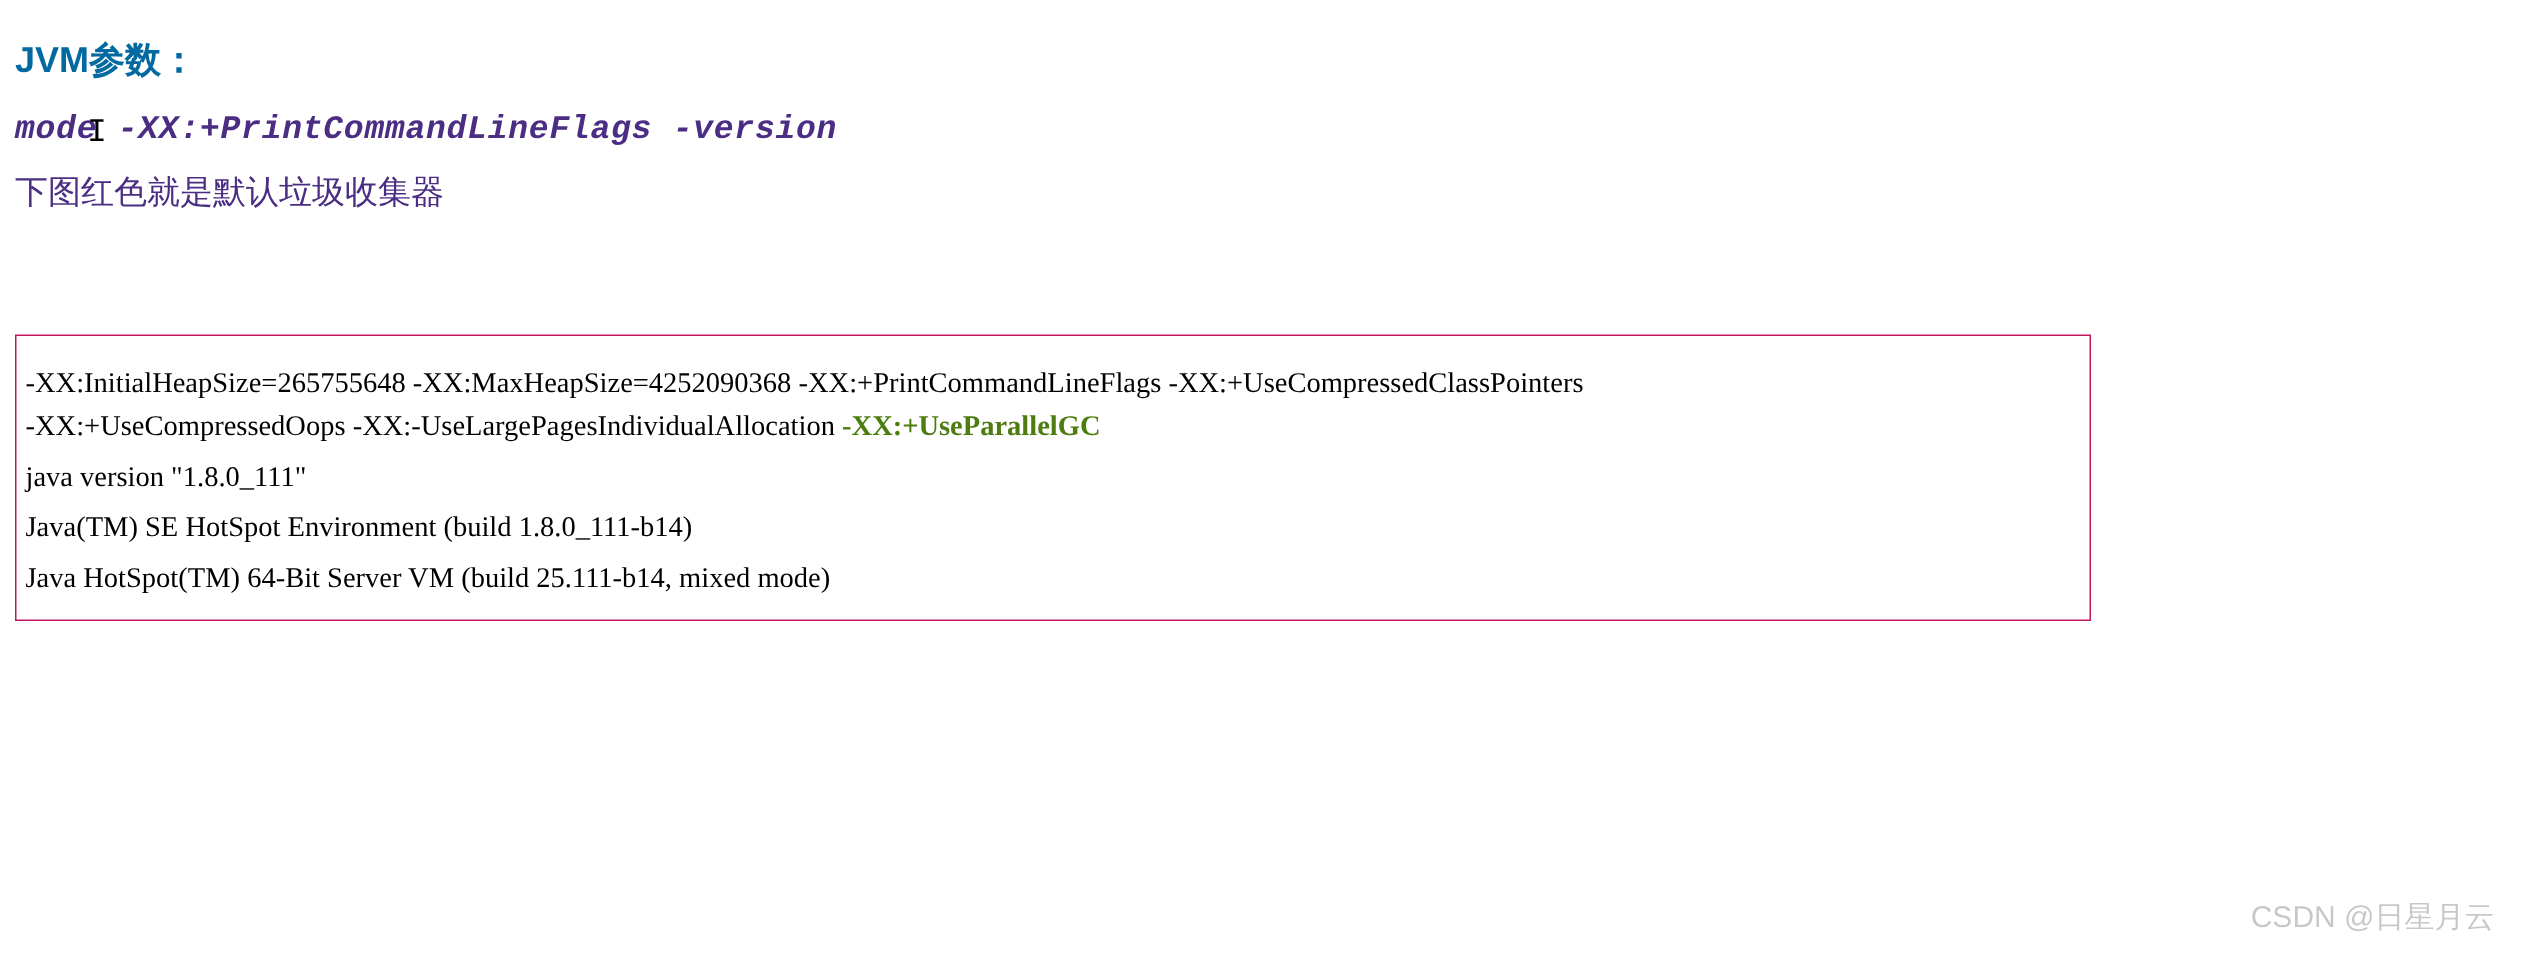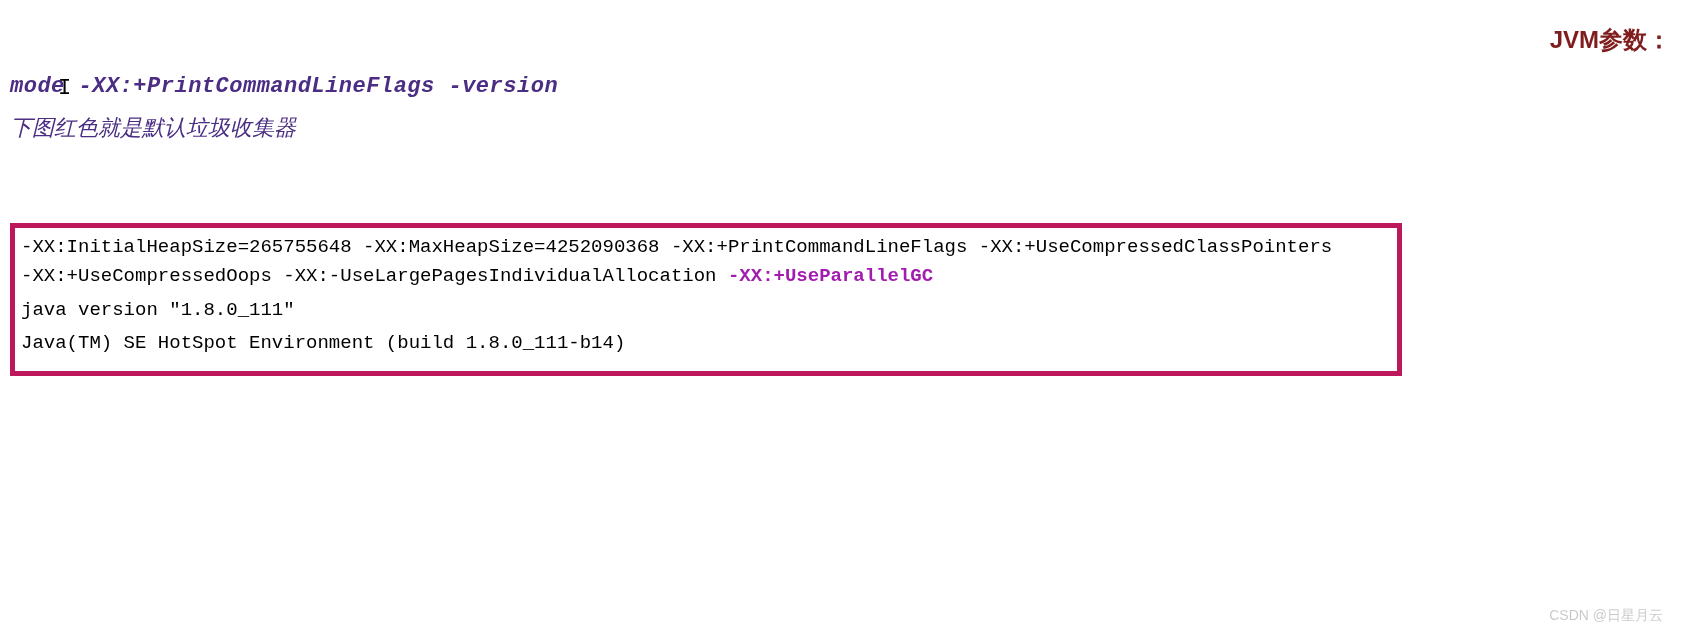--- a/index.html
+++ b/index.html
@@ -11,23 +11,22 @@
     font-family: Arial, "Microsoft YaHei", sans-serif;
     position: relative;
     overflow: hidden;
   }
   .content {
     padding: 24px 10px 0 10px;
   }
   .heading {
     font-size: 24px;
     font-weight: bold;
-    color: #7f1d1d;
+    color: #0369a1;
     margin: 0 0 18px 0;
-    text-align: right;
   }
   .command {
     font-family: "Courier New", monospace;
     font-style: italic;
     font-weight: bold;
     font-size: 22px;
     color: #4b2e83;
     margin: 0 0 14px 0;
     letter-spacing: 0.5px;
     position: relative;
@@ -36,51 +35,50 @@
     position: absolute;
     top: 2px;
     left: 48px;
     font-style: normal;
     font-weight: normal;
     color: #000;
     pointer-events: none;
   }
   .note {
     font-family: "KaiTi", "楷体", serif;
-    font-style: italic;
     font-size: 22px;
     color: #4b2e83;
     margin: 0 0 80px 0;
   }
   .output-box {
-    border: 5px solid #be185d;
+    border: 1px solid #be185d;
     width: 1370px;
-    padding: 8px 6px 10px 6px;
-    font-family: Liberation Mono, monospace;
+    padding: 20px 6px 10px 6px;
+    font-family: Liberation Serif, serif;
     font-size: 19px;
     line-height: 1.25;
     color: #000;
   }
   .output-box .line {
     margin: 5px 0;
   }
   .output-box .line.first {
     margin-top: 0;
   }
   .output-box .red {
-    color: #a21caf;
+    color: #4d7c0f;
     font-weight: bold;
   }
   .output-box .gap { margin-top: 10px; }
   .watermark {
     position: absolute;
     right: 18px;
     bottom: 12px;
     color: rgba(0,0,0,0.22);
-    font-size: 14px;
+    font-size: 20px;
     font-family: Arial, "Microsoft YaHei", sans-serif;
   }
 </style>
 </head>
 <body>
 
 <div class="content">
 
   <div class="heading">JVM参数：</div>
 
@@ -91,17 +89,18 @@
 
   <div class="note">下图红色就是默认垃圾收集器</div>
 
   <div class="output-box">
     <div class="line first">-XX:InitialHeapSize=265755648 -XX:MaxHeapSize=4252090368 -XX:+PrintCommandLineFlags -XX:+UseCompressedClassPointers</div>
     <div class="line">
       <span>-XX:+UseCompressedOops -XX:-UseLargePagesIndividualAllocation </span><span class="red">-XX:+UseParallelGC</span>
     </div>
     <div class="line gap">java version "1.8.0_111"</div>
     <div class="line gap">Java(TM) SE HotSpot Environment (build 1.8.0_111-b14)</div>
+    <div class="line gap">Java HotSpot(TM) 64-Bit Server VM (build 25.111-b14, mixed mode)</div>
   </div>
 
 </div>
 
 <div class="watermark">CSDN @日星月云</div>
 
 </body></html>

